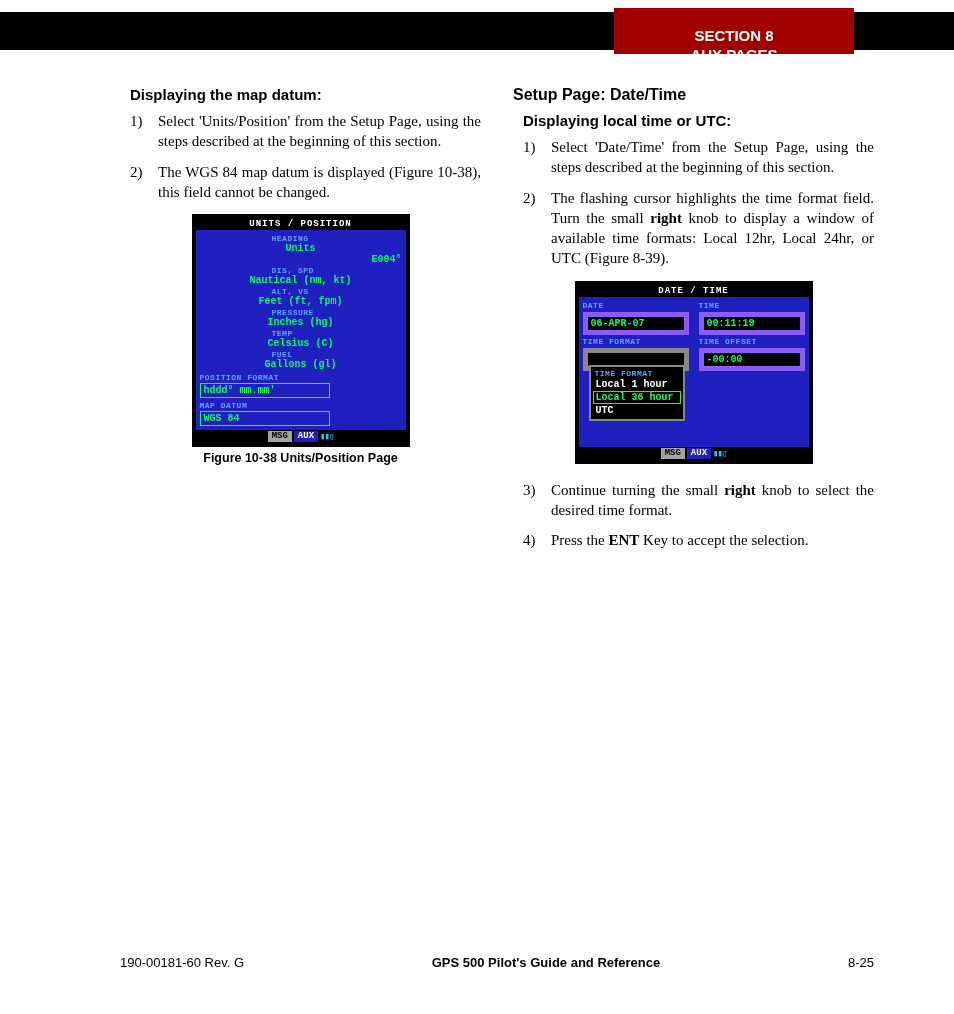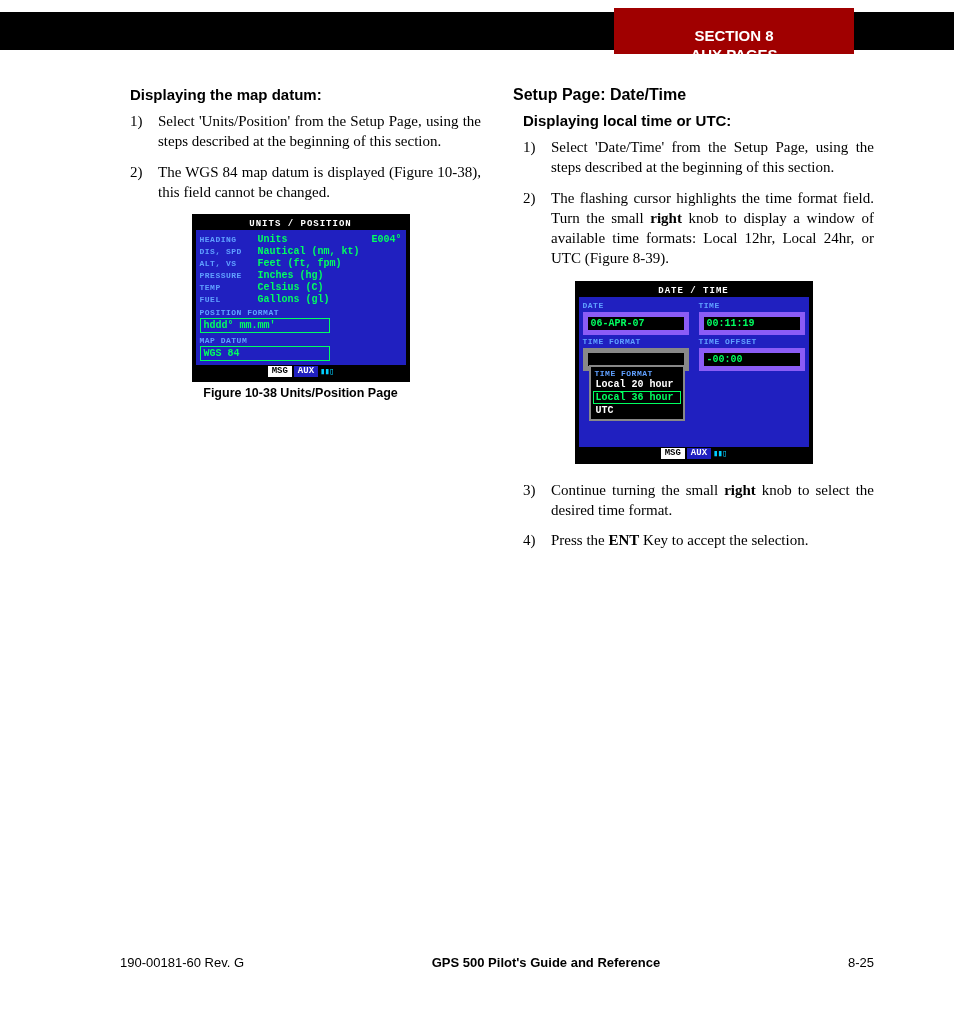--- a/index.html
+++ b/index.html
@@ -103,21 +103,21 @@
     text-align: center;
     font-size: 9px;
     letter-spacing: 1px;
     padding: 1px 0;
     font-weight: bold;
   }
   .gps-body {
     background: #2020c0;
     padding: 4px;
   }
-  .gps-row { display: flex; align-items: center; margin-bottom: 1px; }
+  .gps-row { display: flex; align-items: center; margin-bottom: 1px; flex-direction: column; }
   .gps-label {
     color: #60a0ff;
     font-size: 8px;
     font-weight: bold;
     width: 58px;
     letter-spacing: 0.5px;
   }
   .gps-val {
     color: #00ff60;
     font-size: 10px;
@@ -142,21 +142,21 @@
   }
   .gps-footer {
     background: #000;
     display: flex;
     justify-content: center;
     gap: 2px;
     padding: 1px 0;
     font-size: 9px;
     font-weight: bold;
   }
-  .tag-msg { background: #ffffff; color: #000; padding: 0 4px; }
+  .tag-msg { background: #a3a3a3; color: #000; padding: 0 4px; }
   .tag-aux { background: #2020c0; color: #fff; padding: 0 4px; }
   .tag-bars { color: #00cfff; letter-spacing: -1px; }
   
   .dt-grid {
     display: grid;
     grid-template-columns: 1fr 1fr;
     gap: 2px 10px;
   }
   .dt-label { color: #60a0ff; font-size: 8px; font-weight: bold; letter-spacing: 0.5px; }
   .dt-box {
@@ -302,21 +302,21 @@
             <div class="dt-label">TIME</div>
             <div class="dt-box">06-APR-07</div>
             <div class="dt-box">00:11:19</div>
             <div class="dt-label">TIME FORMAT</div>
             <div class="dt-label">TIME OFFSET</div>
             <div class="dt-box gray">&nbsp;</div>
             <div class="dt-box">-00:00</div>
           </div>
           <div class="dt-popup">
             <div class="dt-popup-title">TIME FORMAT</div>
-            <div class="dt-popup-item">Local 20 hour</div>
+            <div class="dt-popup-item">Local 1 hour</div>
             <div class="dt-popup-item sel">Local 36 hour</div>
             <div class="dt-popup-item">UTC</div>
           </div>
         </div>
         <div class="gps-footer">
           <span class="tag-msg">MSG</span>
           <span class="tag-aux">AUX</span>
           <span class="tag-bars">▮▮▯</span>
         </div>
       </div>

